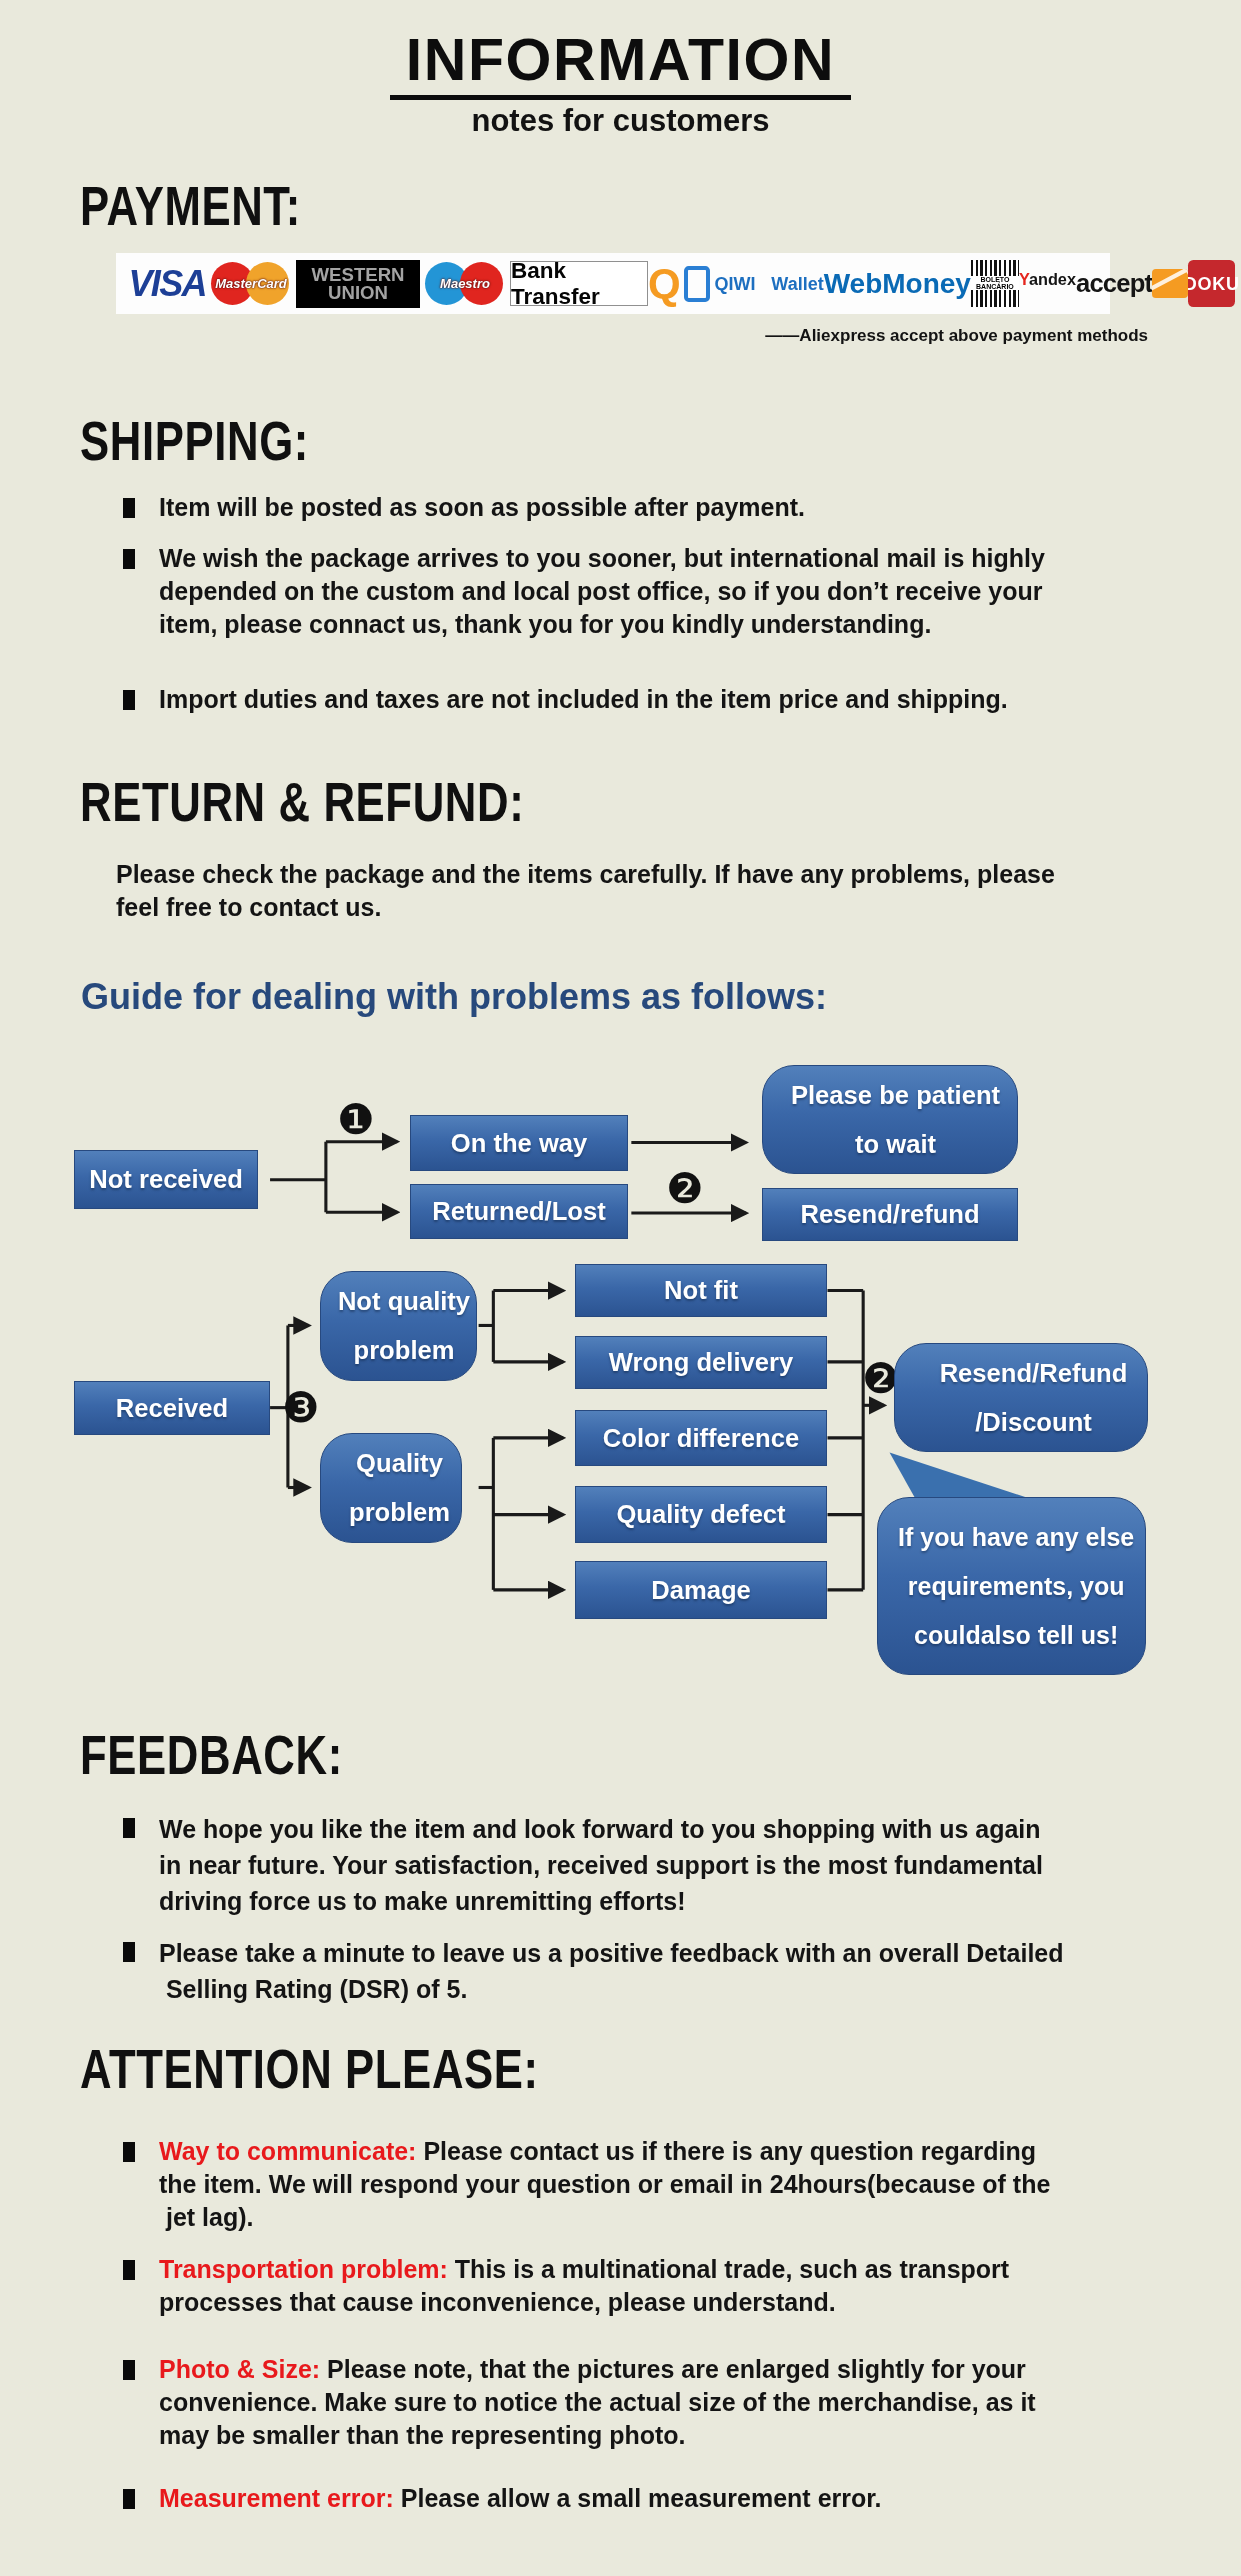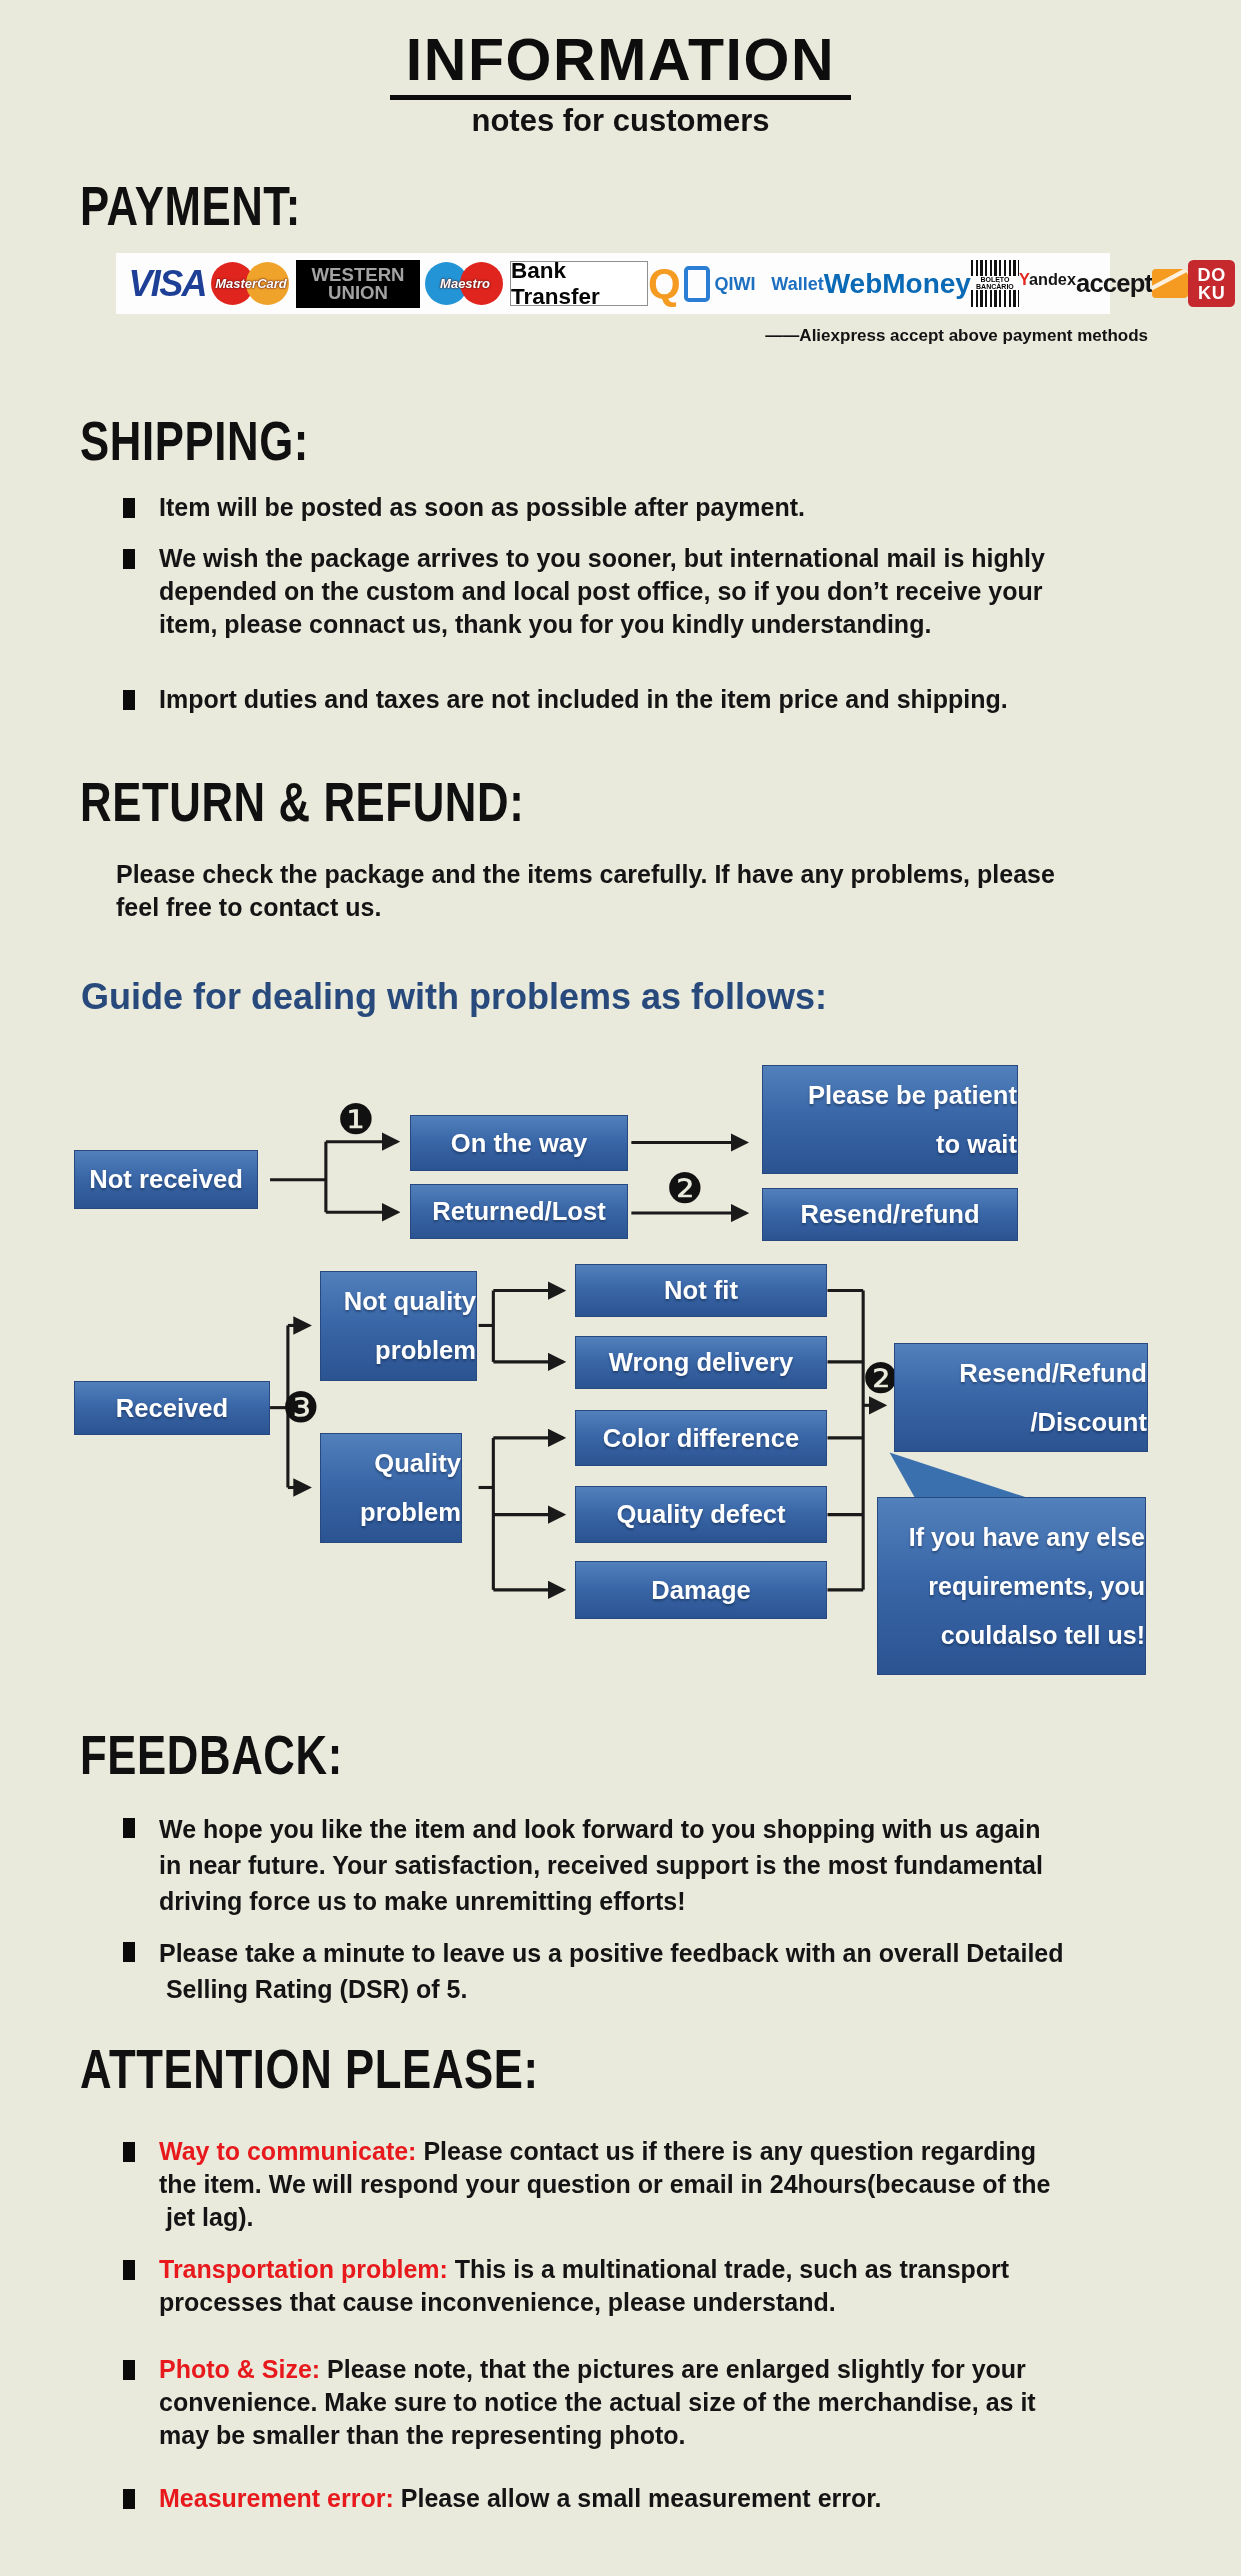--- a/index.html
+++ b/index.html
@@ -83,21 +83,21 @@
   .walleticon::after {
     content:""; position:absolute; left:-4.7px; top:7.8px; width:45px; height:17px;
     background:#fff; opacity:.85; transform:rotate(-28deg); border-radius:3.1px;
   }
   .walleticon::before {
     content:""; position:absolute; left:-1.6px; top:12.4px; width:42px; height:17px;
     background:#f59b22; transform:rotate(-28deg); z-index:1;
   }
   .doku {
     width:47px; height:47px; background:#c5282d; border-radius:5.4px; color:#fff;
-    font-weight:900; display:flex; flex-direction:column; align-items:center; justify-content:center;
+    font-weight:900; display:flex; flex-direction:row; align-items:center; justify-content:center;
     font-size:18px; line-height:18px; letter-spacing:0.8px; flex:none;
   }
   .pay-caption {
     top:326px; left:0; width:1148px; text-align:right;
     font-size:17px; font-weight:700; color:#131313;
   }
 
   
   .bullet { position:absolute; left:123px; width:1086px; }
   .bullet .sq { position:absolute; left:0; top:7px; width:12.4px; height:20px; background:#0a0a0a; }
@@ -121,21 +121,21 @@
   .node {
     position:absolute; box-sizing:border-box;
     background:linear-gradient(180deg,#5280bb 0%,#3a67a8 45%,#2b5391 100%);
     border:0.8px solid #27497f;
     color:#fff; font-weight:700; font-size:25.6px;
     text-shadow:0 1.6px 2.3px rgba(10,30,60,.45);
     display:flex; flex-direction:column; justify-content:center;
   }
   .node span { display:block; }
   .node.center { align-items:center; text-align:center; }
-  .node.left { align-items:flex-end; }
+  .node.left { align-items:center;border-radius:32px; }
   .node.tall span { line-height:49px; }
   .numcircle { position:absolute; font-size:42px; line-height:1; color:#111; font-family:"DejaVu Sans", sans-serif; }
 </style>
 </head>
 <body>
 
 <div class="abs title-wrap">
   <h1 class="main-title">INFORMATION</h1>
   <div class="subtitle">notes for customers</div>
 </div>

